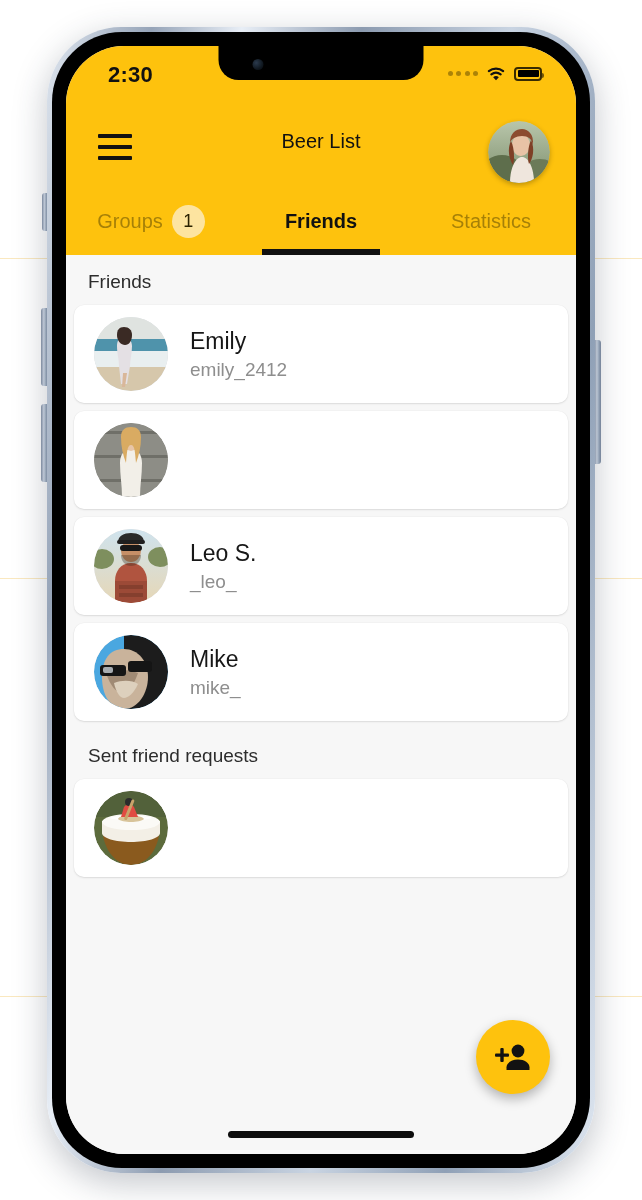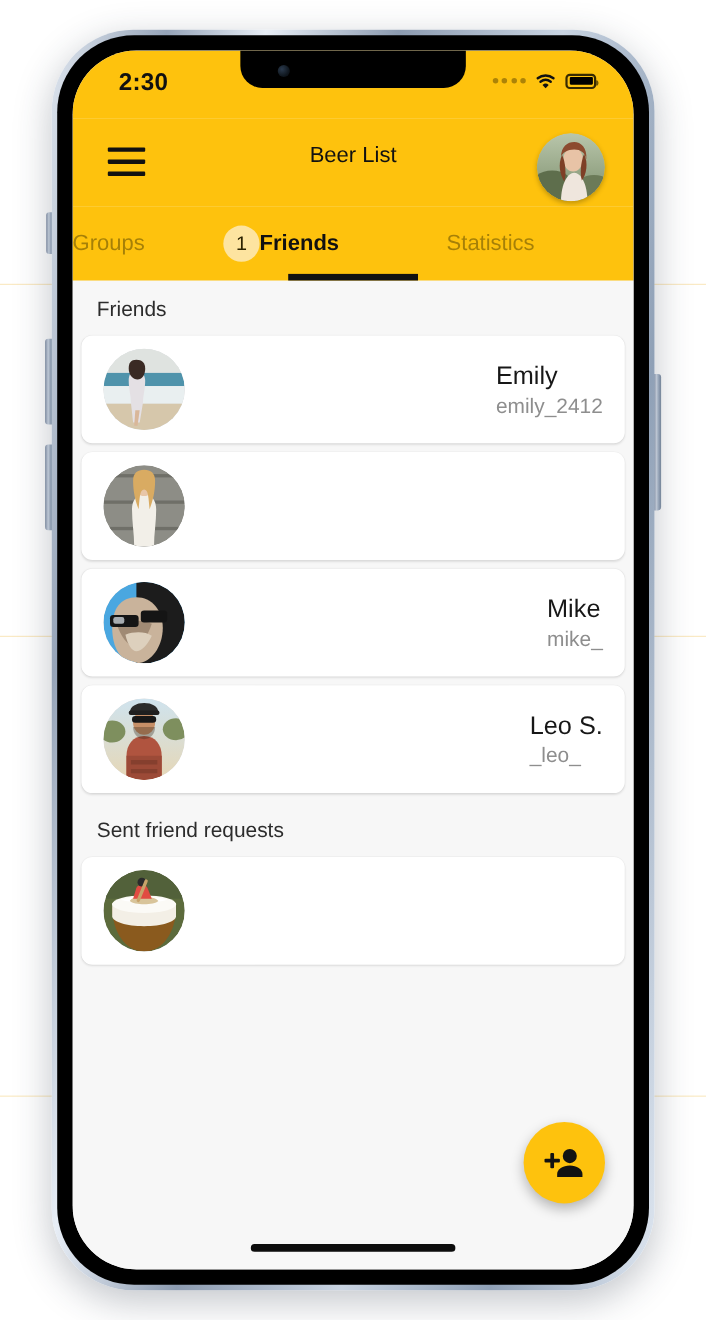--- a/index.html
+++ b/index.html
@@ -188,21 +188,21 @@
     width: 510px; height: 67px;
     background: #FEC20D;
     display: flex;
     z-index: 20;
   }
   .tab {
     flex: 1;
     position: relative;
     display: flex;
     align-items: center;
-    justify-content: space-between;
+    justify-content: center;
     gap: 9px;
     cursor: pointer;
   }
   .tab-label {
     font-size: 20px;
     color: rgba(60,48,0,.45);
   }
   .tab.active .tab-label {
     color: #111;
     font-weight: bold;
@@ -244,21 +244,20 @@
   .card {
     background: #ffffff;
     margin: 0 8px 8px 8px;
     border-radius: 10px;
     height: 98px;
     display: flex;
     align-items: center;
     padding: 0 20px;
     box-shadow: 0 1px 2px rgba(0,0,0,.10), 0 0 0 .5px rgba(0,0,0,.03);
     cursor: pointer;
-    justify-content: space-between;
   }
   .card-avatar {
     width: 74px; height: 74px;
     border-radius: 50%;
     overflow: hidden;
     flex: 0 0 74px;
     background: #ddd;
   }
   .card-avatar svg { display: block; width: 74px; height: 74px; }
   .card-text { margin-left: 22px; }
@@ -432,46 +431,20 @@
                   <rect width="74" height="74" fill="#9a9a93"></rect>
                   <rect width="74" height="74" fill="#8d8d86"></rect>
                   <rect x="0" y="8" width="74" height="3" fill="#6f6f68"></rect>
                   <rect x="0" y="32" width="74" height="3" fill="#6f6f68"></rect>
                   <rect x="0" y="56" width="74" height="3" fill="#6f6f68"></rect>
                   <path d="M37 26c7 0 11 6 11 14 0 12-2 22-2 34H28c0-12-2-22-2-34 0-8 4-14 11-14z" fill="#f2efe8"></path>
                   <ellipse cx="37" cy="18" rx="8" ry="10" fill="#e8c6a8"></ellipse>
                   <path d="M27 14c0-7 4-10 10-10s10 3 10 10c0 10-2 18-5 26-1-10-1-18-5-18s-4 8-5 18c-3-8-5-16-5-26z" fill="#d9ab62"></path>
                 </g>
               </svg>
-            </div>
-          </div>
-
-          <div class="card">
-            <div class="card-avatar">
-              <svg viewBox="0 0 74 74">
-                <defs>
-                    <clipPath id="c4">
-                      <circle cx="37" cy="37" r="37"></circle>
-                    </clipPath>
-                  </defs>
-                <g clip-path="url(#c4)">
-                  <rect width="74" height="74" fill="#4aa7e0"></rect>
-                  <path d="M30 0h44v74H30z" fill="#1c1c1c"></path>
-                  <path d="M30 14c14 0 24 12 24 28s-10 32-24 32S8 60 8 42 16 14 30 14z" fill="#c9b39b"></path>
-                  <path d="M12 38c10-4 22-4 32 0-4 12-10 20-16 20s-12-8-16-20z" fill="#a08a74"></path>
-                  <rect x="6" y="30" width="26" height="11" rx="3" fill="#151515"></rect>
-                  <rect x="34" y="26" width="24" height="11" rx="3" fill="#151515"></rect>
-                  <rect x="9" y="32" width="10" height="6" rx="2" fill="#e6edf2" opacity=".7"></rect>
-                  <path d="M20 48c8-3 18-3 24 1-4 9-10 14-14 14s-8-6-10-15z" fill="#ddd0bd"></path>
-                </g>
-              </svg>
-            </div>
-            <div class="card-text">
-              <div class="card-name">Mike</div>
-              <div class="card-handle">mike_</div>
             </div>
           </div>
 
           <div class="card">
             <div class="card-avatar">
               <svg viewBox="0 0 74 74">
                 <defs>
                     <clipPath id="c3">
                       <circle cx="37" cy="37" r="37"></circle>
                     </clipPath>
@@ -494,20 +467,46 @@
                   <rect x="23" y="11" width="28" height="4" rx="2" fill="#1f1f1f"></rect>
                 </g>
               </svg>
             </div>
             <div class="card-text">
               <div class="card-name">Leo S.</div>
               <div class="card-handle">_leo_</div>
             </div>
           </div>
 
+          <div class="card">
+            <div class="card-avatar">
+              <svg viewBox="0 0 74 74">
+                <defs>
+                    <clipPath id="c4">
+                      <circle cx="37" cy="37" r="37"></circle>
+                    </clipPath>
+                  </defs>
+                <g clip-path="url(#c4)">
+                  <rect width="74" height="74" fill="#4aa7e0"></rect>
+                  <path d="M30 0h44v74H30z" fill="#1c1c1c"></path>
+                  <path d="M30 14c14 0 24 12 24 28s-10 32-24 32S8 60 8 42 16 14 30 14z" fill="#c9b39b"></path>
+                  <path d="M12 38c10-4 22-4 32 0-4 12-10 20-16 20s-12-8-16-20z" fill="#a08a74"></path>
+                  <rect x="6" y="30" width="26" height="11" rx="3" fill="#151515"></rect>
+                  <rect x="34" y="26" width="24" height="11" rx="3" fill="#151515"></rect>
+                  <rect x="9" y="32" width="10" height="6" rx="2" fill="#e6edf2" opacity=".7"></rect>
+                  <path d="M20 48c8-3 18-3 24 1-4 9-10 14-14 14s-8-6-10-15z" fill="#ddd0bd"></path>
+                </g>
+              </svg>
+            </div>
+            <div class="card-text">
+              <div class="card-name">Mike</div>
+              <div class="card-handle">mike_</div>
+            </div>
+          </div>
+
           <div class="section-header">Sent friend requests</div>
 
           <div class="card">
             <div class="card-avatar">
               <svg viewBox="0 0 74 74">
                 <defs>
                     <clipPath id="c5">
                       <circle cx="37" cy="37" r="37"></circle>
                     </clipPath>
                   </defs>

